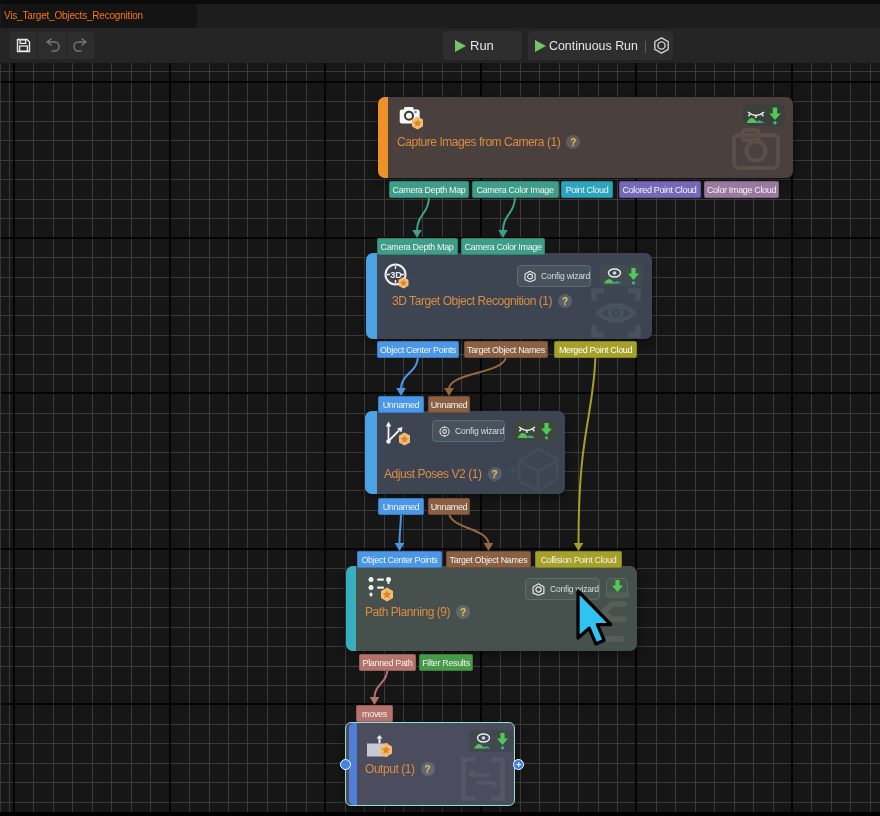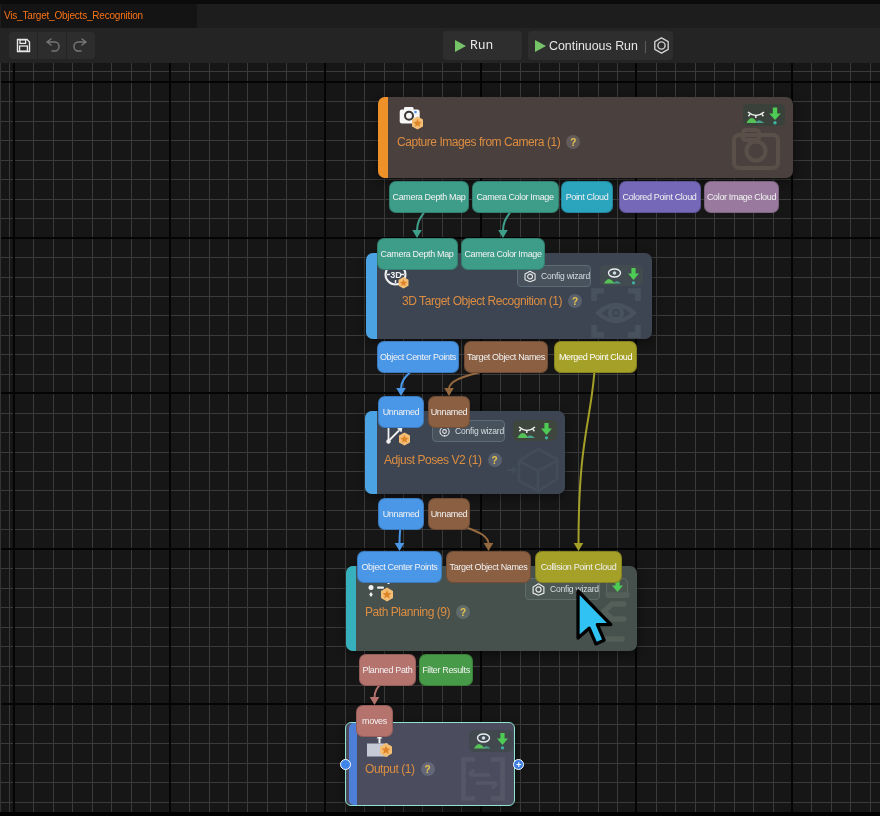--- a/index.html
+++ b/index.html
@@ -8,21 +8,21 @@
   font-family:"Liberation Sans",sans-serif;}
 #tabbar{position:absolute;left:0;top:0;width:880px;height:28px;background:#1d1d1d;}
 #tabbar .topstrip{position:absolute;left:0;top:0;width:880px;height:4px;background:#0b0b0b;}
 #tab{position:absolute;left:1px;top:4px;width:196px;height:24px;background:#141414;
   color:#f97316;font-size:10px;letter-spacing:-0.2px;line-height:24px;padding-left:3px;}
 #toolbar{position:absolute;left:0;top:28px;width:880px;height:35px;background:#242424;}
 .tbgroup{position:absolute;left:9px;top:4px;width:86px;height:27px;background:#2d2d2d;border-radius:4px;display:flex;}
 .tbgroup .tbb{width:28.6px;height:27px;display:flex;align-items:center;justify-content:center;}
 .tbgroup .sep{width:1px;height:27px;background:#242424;}
 .runbtn{position:absolute;height:29px;white-space:nowrap;background:#2e2e2e;border-radius:4px;display:flex;align-items:center;color:#e6e6e6;font-size:13px;}
-#run{left:443px;top:3px;width:79px;padding-left:12px;font-family:Liberation Mono, monospace;}
+#run{left:443px;top:3px;width:79px;padding-left:12px;}
 #crun{left:528px;top:3px;width:145px;font-size:12.4px;}
 .ptri{width:0;height:0;border-left:11px solid #76c266;border-top:6.5px solid transparent;border-bottom:6.5px solid transparent;margin-right:4px;}
 #canvas{position:absolute;left:0;top:63px;width:880px;height:750px;background-color:#161616;
  background-image:
   repeating-linear-gradient(to right, #3a3a3a 0 1px, transparent 1px 19.45px),
   repeating-linear-gradient(to bottom, #3a3a3a 0 1px, transparent 1px 19.45px);
  background-position:14px 19px;}
 #gridmajor{position:absolute;left:0;top:63px;width:880px;height:750px;
  background-image:
   repeating-linear-gradient(to right, #040404 0 2px, transparent 2px 155.6px),
@@ -30,21 +30,21 @@
  background-position:13px 18px;}
 #bottomstrip{position:absolute;left:0;top:812px;width:880px;height:4px;background:#000;}
 #leftedge{position:absolute;left:0;top:63px;width:1px;height:749px;background:#333;}
 #wires{position:absolute;left:0;top:0;width:880px;height:816px;pointer-events:none;}
 .node{position:absolute;border-radius:7px;box-shadow:0 3px 10px rgba(0,0,0,0.45);}
 .bar{position:absolute;left:0;top:0;bottom:0;border-radius:7px 0 0 7px;}
 .trow{position:absolute;display:flex;align-items:center;}
 .ttl{font-size:12px;letter-spacing:-0.45px;white-space:nowrap;color:#dc8d41;}
 .qm{width:14px;height:14px;border-radius:7px;background:rgba(225,232,245,0.17);color:#e9c44e;font-size:10px;font-weight:bold;
   display:flex;align-items:center;justify-content:center;margin-left:6px;}
-.tag{position:absolute;height:32px;border-radius:7px;box-shadow:inset 0 0 0 1px rgba(0,0,0,0.18);color:#f2f2f2;font-size:9px;letter-spacing:-0.35px;
+.tag{position:absolute;height:17px;border-radius:2px;box-shadow:inset 0 0 0 1px rgba(0,0,0,0.18);color:#f2f2f2;font-size:9px;letter-spacing:-0.35px;
   display:flex;align-items:center;justify-content:center;white-space:nowrap;}
 .panel{position:absolute;height:22px;border-radius:5px;background:#3a413a;display:flex;align-items:center;justify-content:space-evenly;}
 .cfg{position:absolute;height:22px;white-space:nowrap;border-radius:4px;background:#47525c;border:1px solid #5d6b76;
   display:flex;align-items:center;color:#d6dde2;font-size:8.5px;letter-spacing:-0.2px;padding-left:6px;}
 </style>
 </head>
 <body>
 <div id="app">
   <div id="canvas"></div>
   <div id="gridmajor"></div>
@@ -145,21 +145,21 @@
     <div class="bar" style="width:11px;background:#4ba3e3;"></div>
     <svg style="position:absolute;left:18px;top:10px;" width="32" height="28" viewBox="0 0 32 28">
       <circle cx="11.5" cy="11.5" r="10" fill="none" stroke="#f0f0f0" stroke-width="2"></circle>
       <path d="M11.5 3 v3 M11.5 17 v3 M3 11.5 h3 M17 11.5 h3" stroke="#f0f0f0" stroke-width="1.4"></path>
       <text x="6.2" y="15" font-size="9" font-weight="bold" fill="#f0f0f0" font-family="Liberation Sans">3D</text>
       <g transform="translate(13.5,13.5)">
         <path d="M6 0.5 L11 3.3 v6 L6 12 L1 9.3 v-6 z" fill="#f3bd74"></path>
         <path d="M6 2.8 L7.1 5.2 L9.7 5.4 L7.7 7.1 L8.3 9.6 L6 8.3 L3.7 9.6 L4.3 7.1 L2.3 5.4 L4.9 5.2 Z" fill="#dd8427"></path>
       </g>
     </svg>
-    <div class="trow" style="left:36px;top:41px;">
+    <div class="trow" style="left:26px;top:41px;">
       <span class="ttl">3D Target Object Recognition (1)</span>
         <span class="qm">?</span>
     </div>
     <div class="cfg" style="left:151px;top:12px;width:74px;">
       <svg width="13" height="13" viewBox="0 0 13 13" style="margin-right:5px;">
         <path d="M6.5 0.8 L11.9 3.9 v6.2 L6.5 12.2 L1.1 10.1 v-6.2 z" fill="none" stroke="#e8e8e8" stroke-width="1.2" stroke-linejoin="round"></path>
         <circle cx="6.5" cy="6.5" r="2.6" fill="none" stroke="#e8e8e8" stroke-width="1.2"></circle>
       </svg>
       <span>Config wizard</span>
     </div>
@@ -196,21 +196,21 @@
         <path d="M3.5 21 L14 10.5" fill="none"></path>
         <path d="M17.5 7 L16.5 12.6 L12 8.4 z" stroke="none"></path>
         <circle cx="3.5" cy="21.5" r="2.2" stroke="none"></circle>
         <circle cx="15.5" cy="9" r="0.1" stroke="none"></circle>
       </g>
       <g transform="translate(13,12)">
         <path d="M6.5 0.5 L12 3.6 v6.8 L6.5 13.5 L1 10.4 v-6.8 z" fill="#f3bd74"></path>
         <path d="M6.5 3.1 L7.7 5.8 L10.6 6 L8.4 7.9 L9.1 10.7 L6.5 9.2 L3.9 10.7 L4.6 7.9 L2.4 6 L5.3 5.8 Z" fill="#dd8427"></path>
       </g>
     </svg>
-    <div class="trow" style="left:19px;top:42px;align-items:center;">
+    <div class="trow" style="left:19px;top:56px;align-items:center;">
       <span class="ttl">Adjust Poses V2 (1)</span>
         <span class="qm">?</span>
     </div>
     <div class="cfg" style="left:67px;top:9px;width:73px;">
       <svg width="13" height="13" viewBox="0 0 13 13" style="margin-right:5px;">
         <circle cx="6.5" cy="6.5" r="5.4" fill="none" stroke="#e8e8e8" stroke-width="1.2"></circle>
         <circle cx="6.5" cy="6.5" r="2.2" fill="none" stroke="#e8e8e8" stroke-width="1.2"></circle>
         <path d="M6.5 0.5 v2 M6.5 10.5 v2" stroke="#e8e8e8" stroke-width="1.2"></path>
       </svg>
       <span>Config wizard</span>

